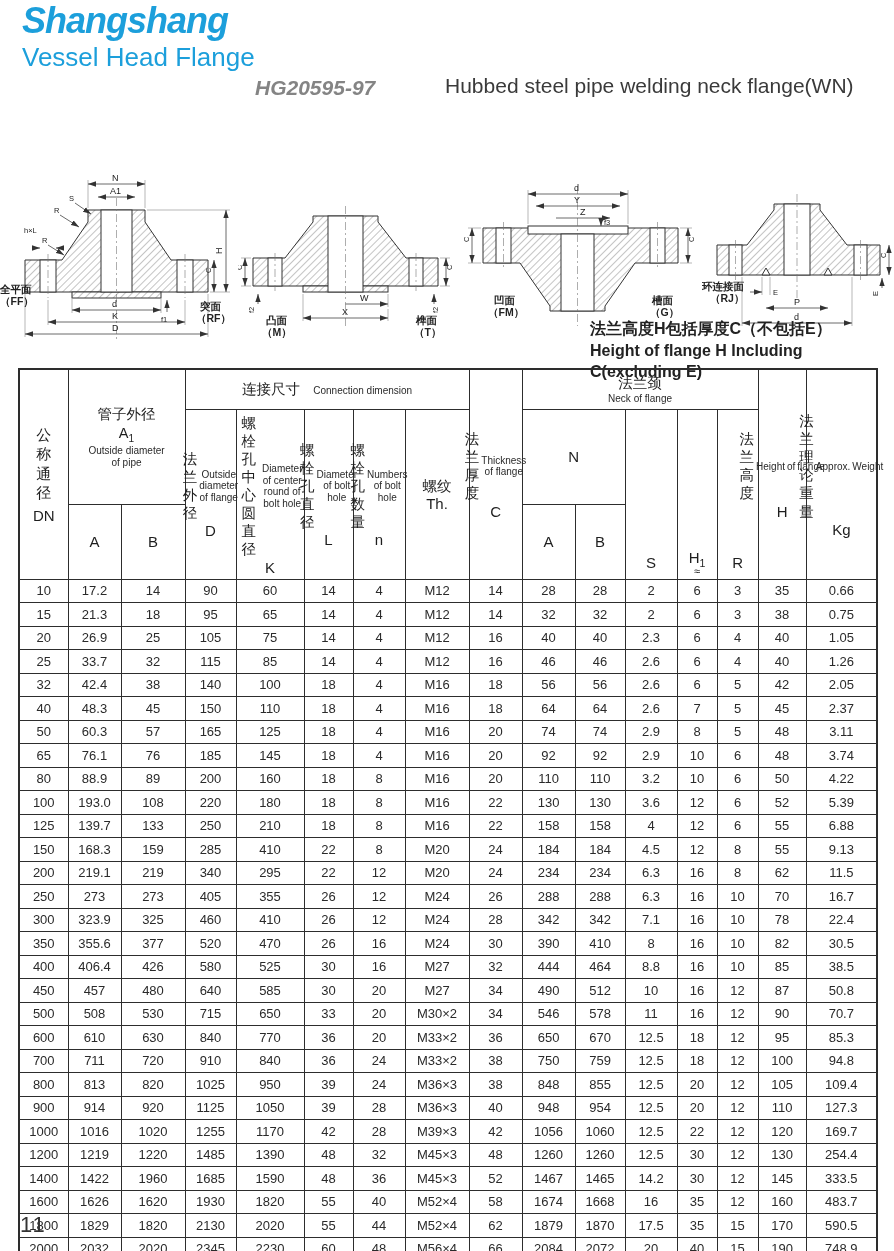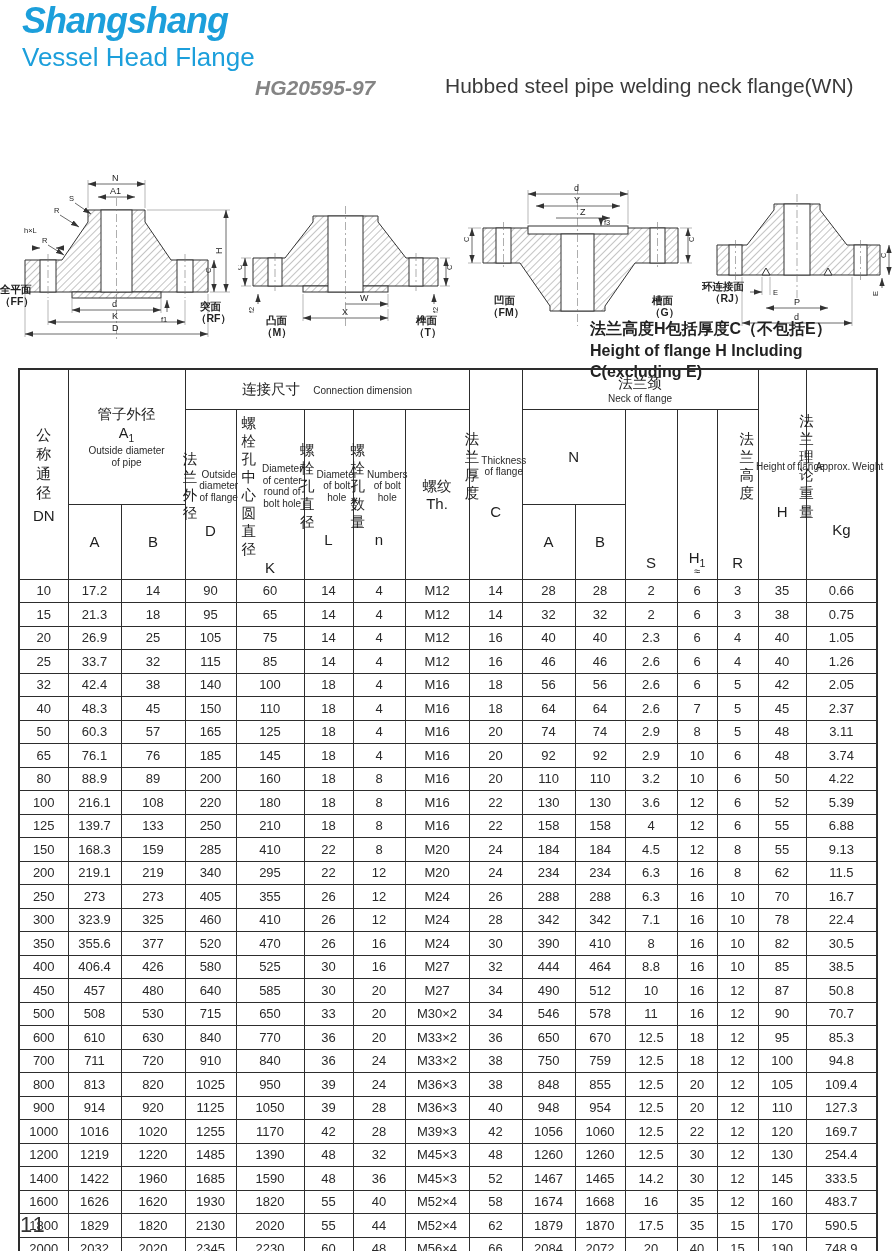--- a/index.html
+++ b/index.html
@@ -573,21 +573,21 @@
           <td>110</td>
           <td>110</td>
           <td>3.2</td>
           <td>10</td>
           <td>6</td>
           <td>50</td>
           <td>4.22</td>
         </tr>
         <tr>
           <td>100</td>
-          <td>216.1</td>
+          <td>193.0</td>
           <td>108</td>
           <td>220</td>
           <td>180</td>
           <td>18</td>
           <td>8</td>
           <td>M16</td>
           <td>22</td>
           <td>130</td>
           <td>130</td>
           <td>3.6</td>

